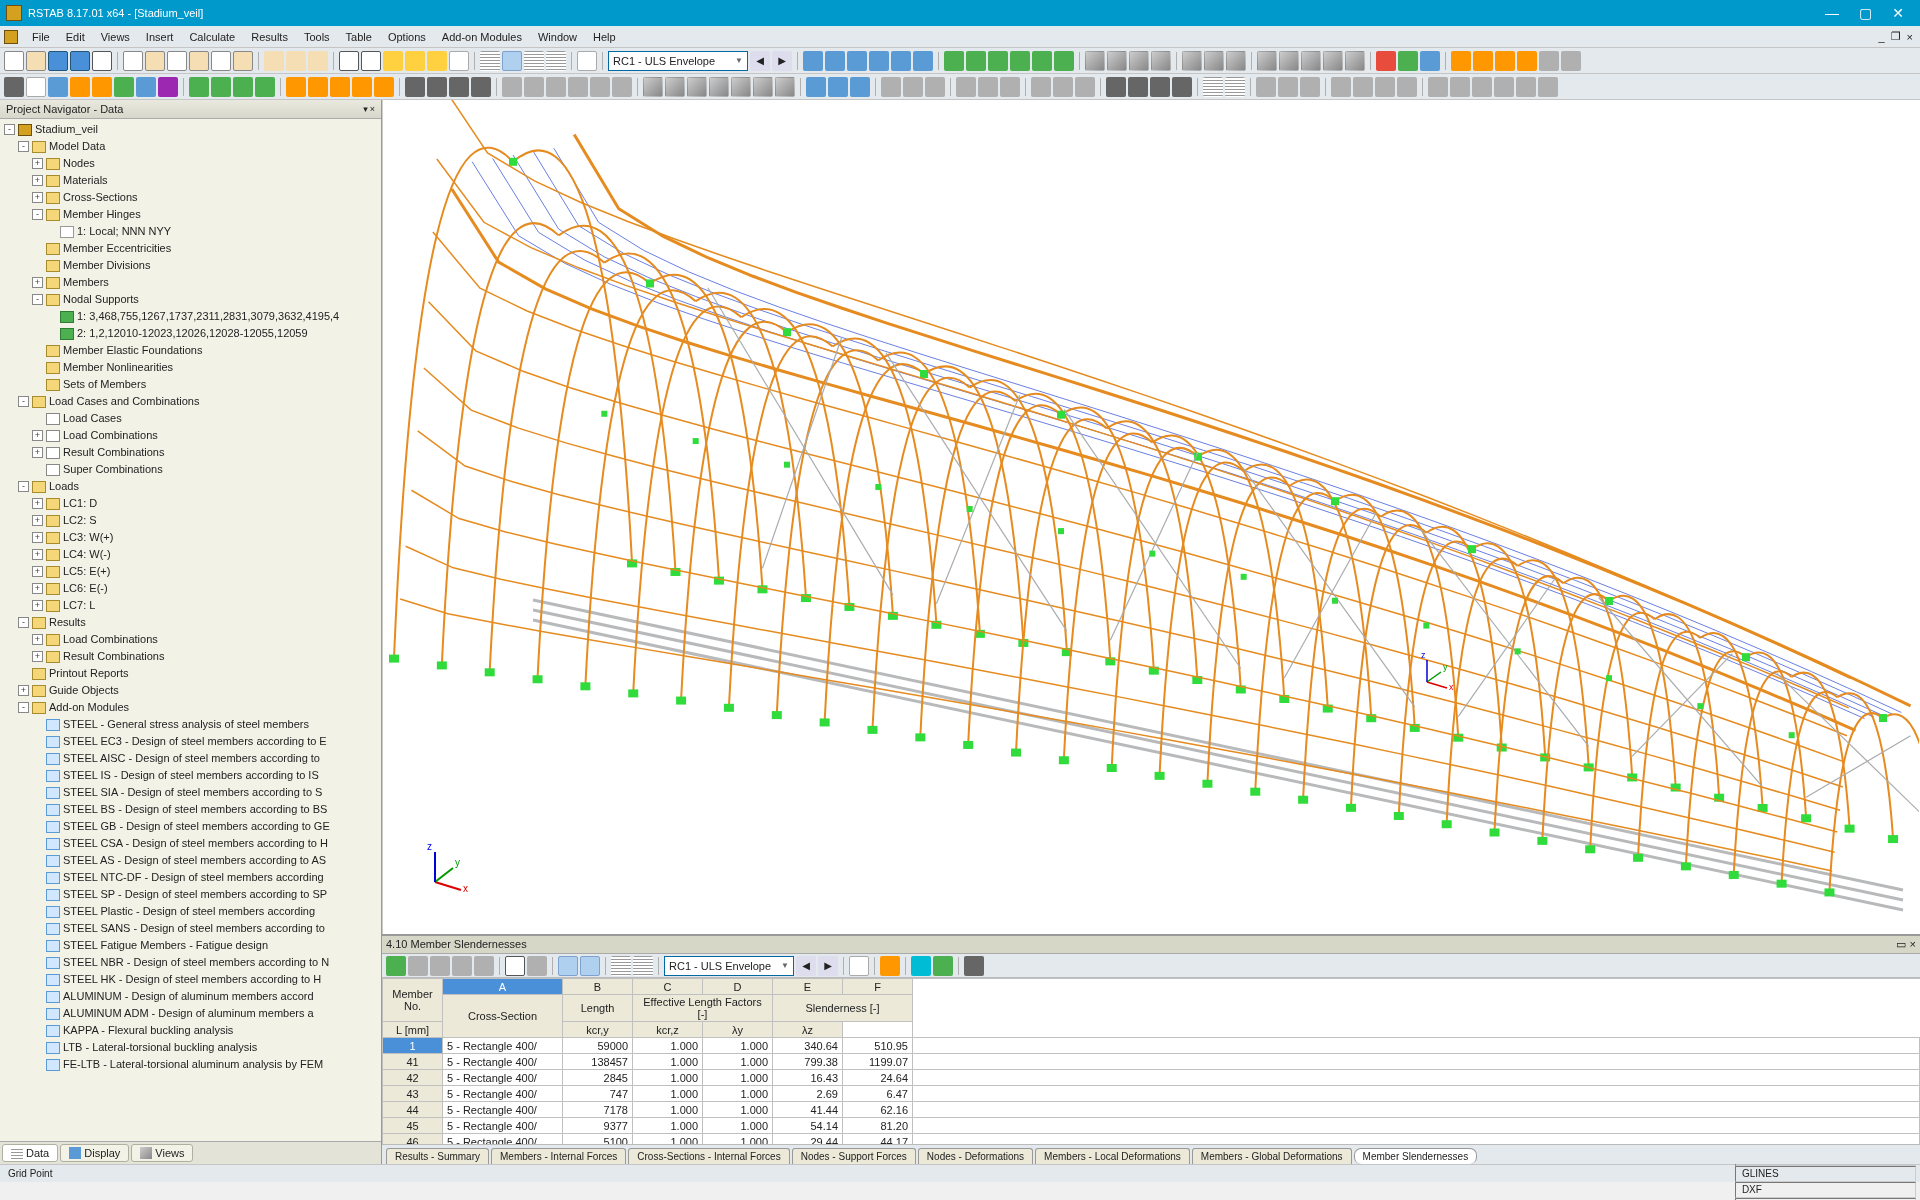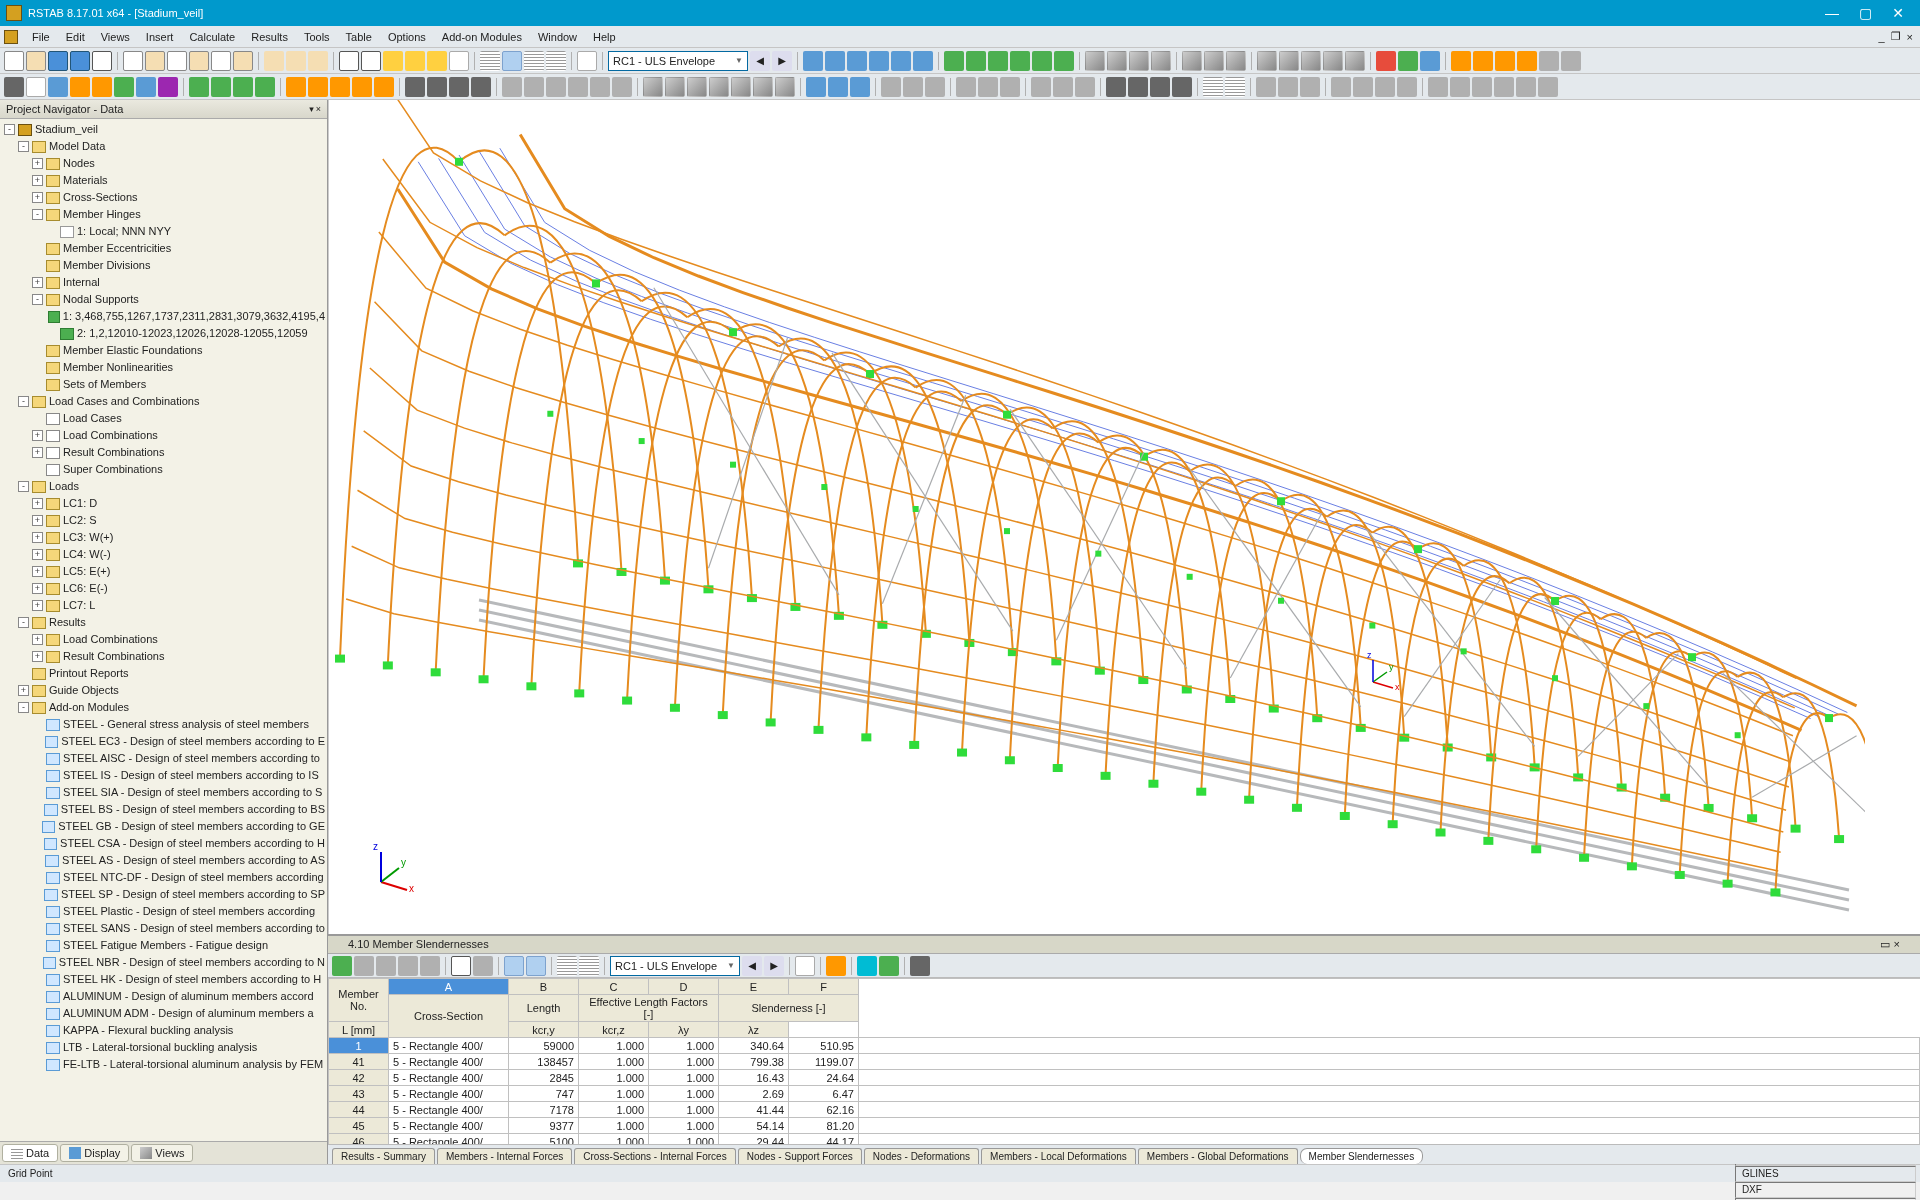--- a/index.html
+++ b/index.html
@@ -34,21 +34,21 @@
 .ic-blue{background:#5a9bd5;} .ic-green{background:#4caf50;} .ic-red{background:#e74c3c;}
 .ic-dark{background:#666;} .ic-orange{background:#ff9800;} .ic-purple{background:#9c27b0;} .ic-gray{background:#b0b0b0;} .ic-white{background:#fff;border:1px solid #aaa;}
 .ic-arrow{background:#dde;} .ic-cyan{background:#00bcd4;}
 .ic-cube{background: linear-gradient(135deg,#ccc 0%,#888 100%);}
 .pressed{border:1px solid #7da2ce;background:#b0d0f0;}
 
 
 .main-area { display: flex; height: calc(1200px - 26px - 22px - 26px - 26px - 18px - 18px); }
 
 
-.nav-panel { width: 328px; background: #f3f2e7; border-right: 1px solid #999; display: flex; flex-direction: column; }
+.nav-panel { width: 382px; background: #f3f2e7; border-right: 1px solid #999; display: flex; flex-direction: column; }
 .nav-title { background: linear-gradient(#eae9df,#d8d7cb); border-bottom: 1px solid #aaa; padding: 3px 6px; font-size: 11px; display: flex; align-items: center; justify-content: space-between; }
 .nav-title .controls { display: flex; gap: 2px; font-size: 9px; }
 .tree-wrapper { flex: 1; overflow: hidden; position: relative; }
 .tree { overflow-x: hidden; overflow-y: auto; height: 100%; padding: 2px 2px 2px 4px; }
 .tree-node { white-space: nowrap; display: flex; align-items: center; height: 17px; line-height: 17px; cursor: default; }
 .tn-indent { display: inline-block; }
 .tn-exp { width: 11px; height: 11px; border: 1px solid #888; background: #fff; font-size: 9px; line-height: 8px; text-align: center; margin-right: 3px; color: #444; }
 .tn-icon { width: 14px; height: 12px; margin-right: 3px; display: inline-block; }
 .tn-folder { background: #f5d77a; border: 1px solid #a78c2e; }
 .tn-proj { background: #d4a020; border: 1px solid #6b5010; }
@@ -63,21 +63,21 @@
 .nav-tab-icon { width: 12px; height: 12px; }
 
 
 .right-area { flex: 1; display: flex; flex-direction: column; position: relative; }
 .viewport { flex: 1; background: #fff; position: relative; overflow: hidden; border-left: 1px solid #ccc; }
 .axis-widget { position: absolute; left: 40px; bottom: 40px; width: 50px; height: 50px; }
 .axis-center { position: absolute; left: 1034px; top: 552px; width: 40px; height: 40px; }
 
 
 .table-panel { height: 230px; border-top: 2px solid #999; display: flex; flex-direction: column; background: #ece9d8; }
-.table-title { background: #d7d7c8; padding: 2px 20px; font-size: 11px; display:flex; justify-content:space-between; border-bottom:1px solid #aaa;}
+.table-title { background: #d7d7c8; padding: 2px 4px; font-size: 11px; display:flex; justify-content:space-between; border-bottom:1px solid #aaa;}
 .table-toolbar { height: 24px; display: flex; align-items: center; padding: 2px 4px; gap: 2px; background: #e4e9ed; border-bottom: 1px solid #bbb; }
 .table-scroll { flex: 1; overflow: auto; background: #fff; }
 table { border-collapse: collapse; font-size: 11px; width: 100%; }
 th, td { border: 1px solid #c0c0c0; padding: 1px 4px; height: 16px; }
 th { background: #ece9d8; font-weight: normal; text-align: center; }
 th.colA { background: #4a90d9; color: #fff; }
 td.num { text-align: right; }
 td.rowhdr { background: #ece9d8; text-align: center; border: 1px solid #c0c0c0;}
 td.rowhdr.sel { background: #4a90d9; color: #fff; }
 .table-tabs-row { height: 20px; background: #e4e9ed; border-top: 1px solid #bbb; display: flex; align-items: flex-end; padding-left: 4px; gap: 2px; overflow:hidden;}
@@ -355,21 +355,21 @@
           <div class="tree-node">
             <span class="tn-indent" style="width:28px"></span>
             <span style="width:14px;display:inline-block"></span>
             <span class="tn-icon tn-folder"></span>
             <span>Member Divisions</span>
           </div>
           <div class="tree-node">
             <span class="tn-indent" style="width:28px"></span>
             <span class="tn-exp">+</span>
             <span class="tn-icon tn-folder"></span>
-            <span>Internal</span>
+            <span>Members</span>
           </div>
           <div class="tree-node">
             <span class="tn-indent" style="width:28px"></span>
             <span class="tn-exp">-</span>
             <span class="tn-icon tn-folder"></span>
             <span>Nodal Supports</span>
           </div>
           <div class="tree-node">
             <span class="tn-indent" style="width:42px"></span>
             <span style="width:14px;display:inline-block"></span>

